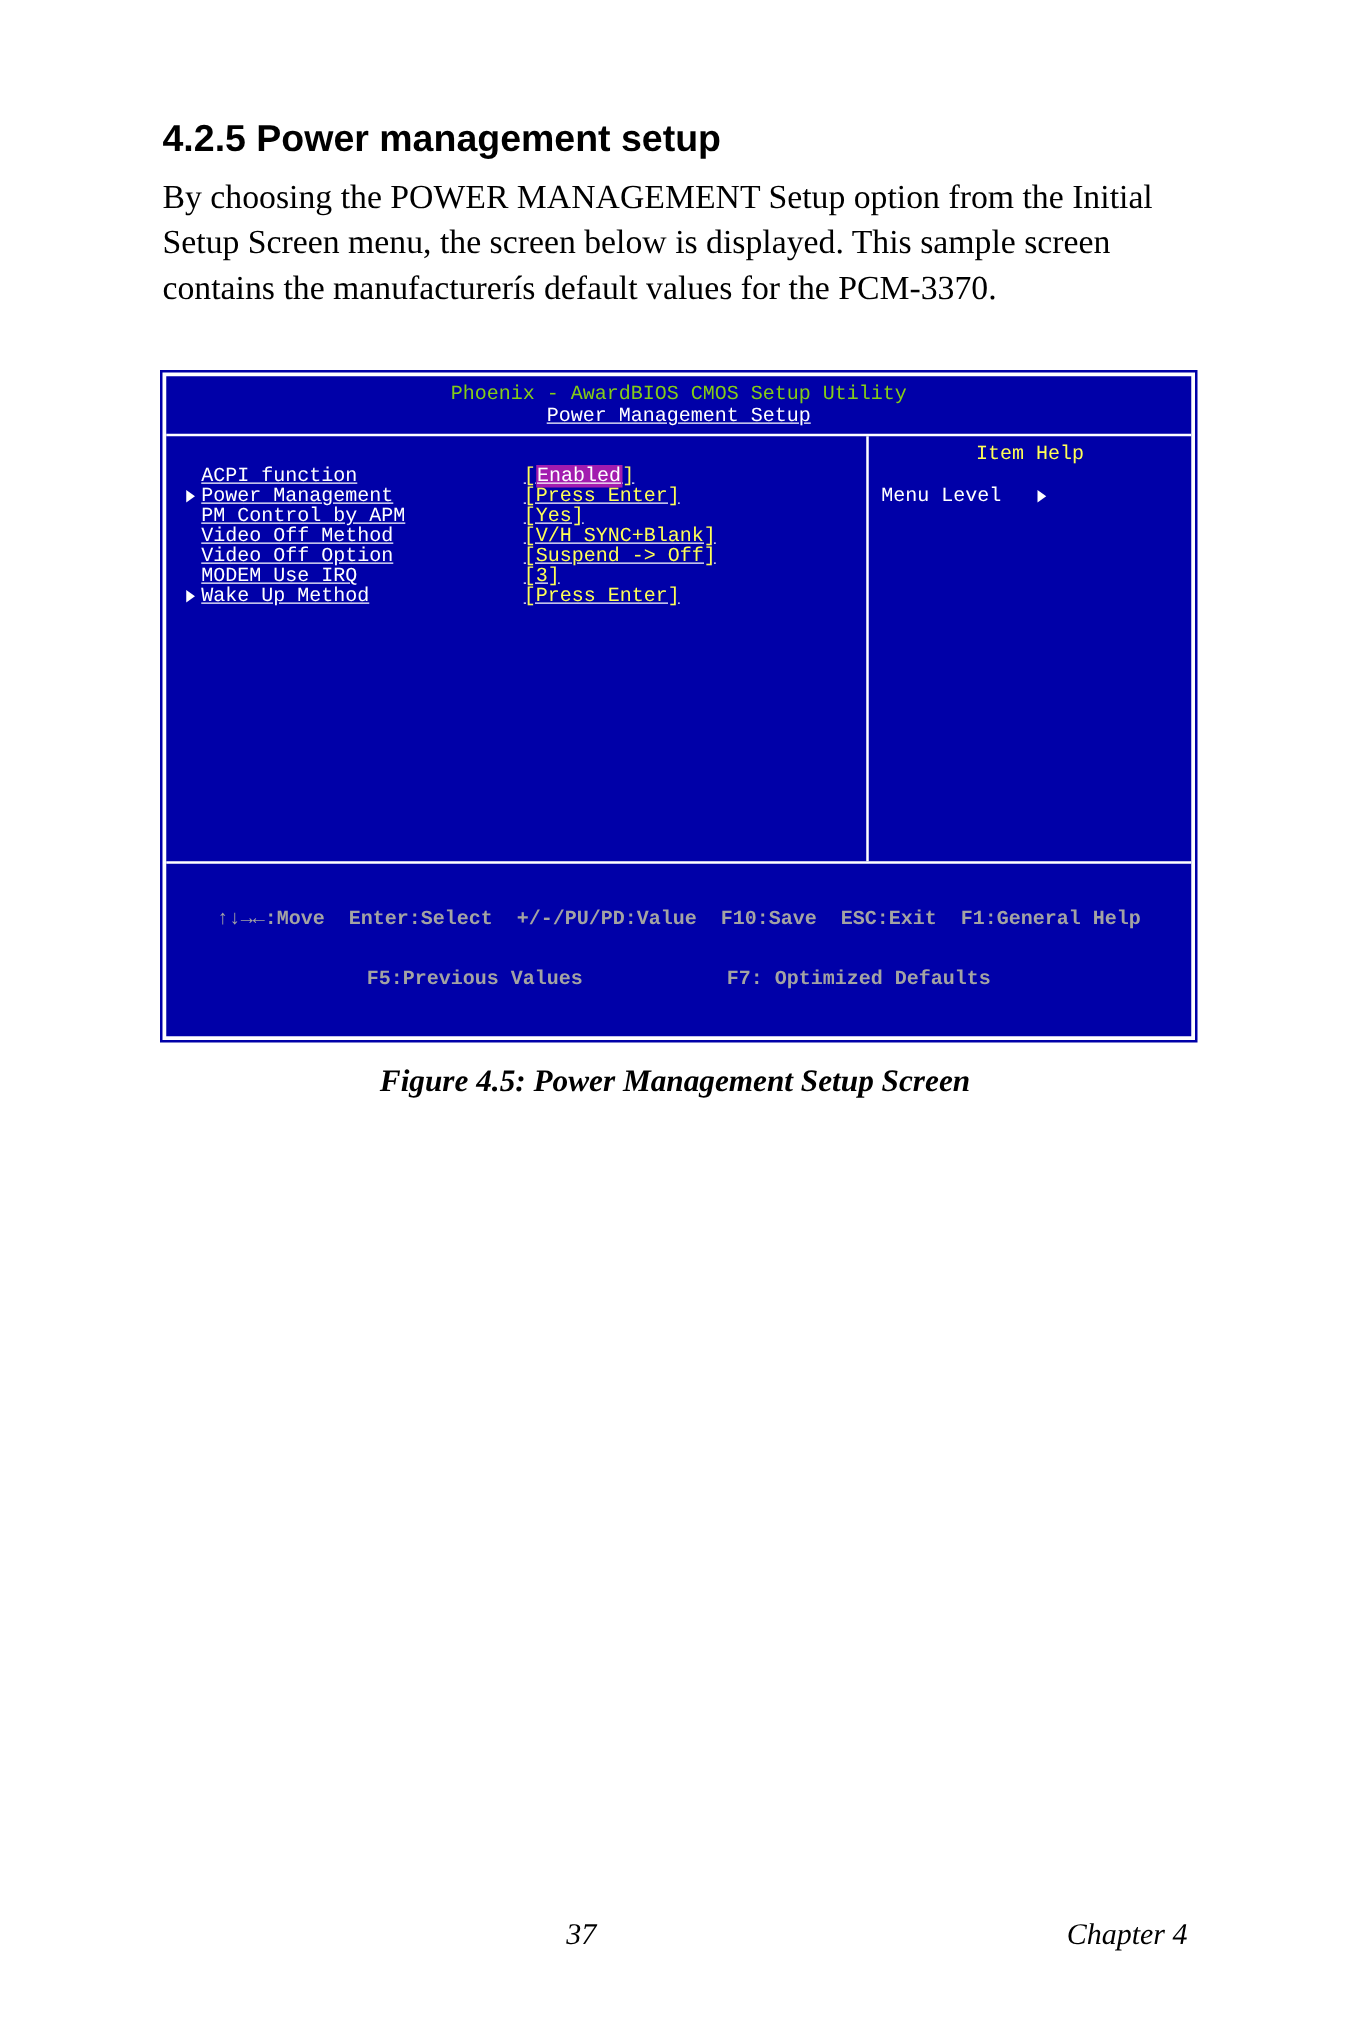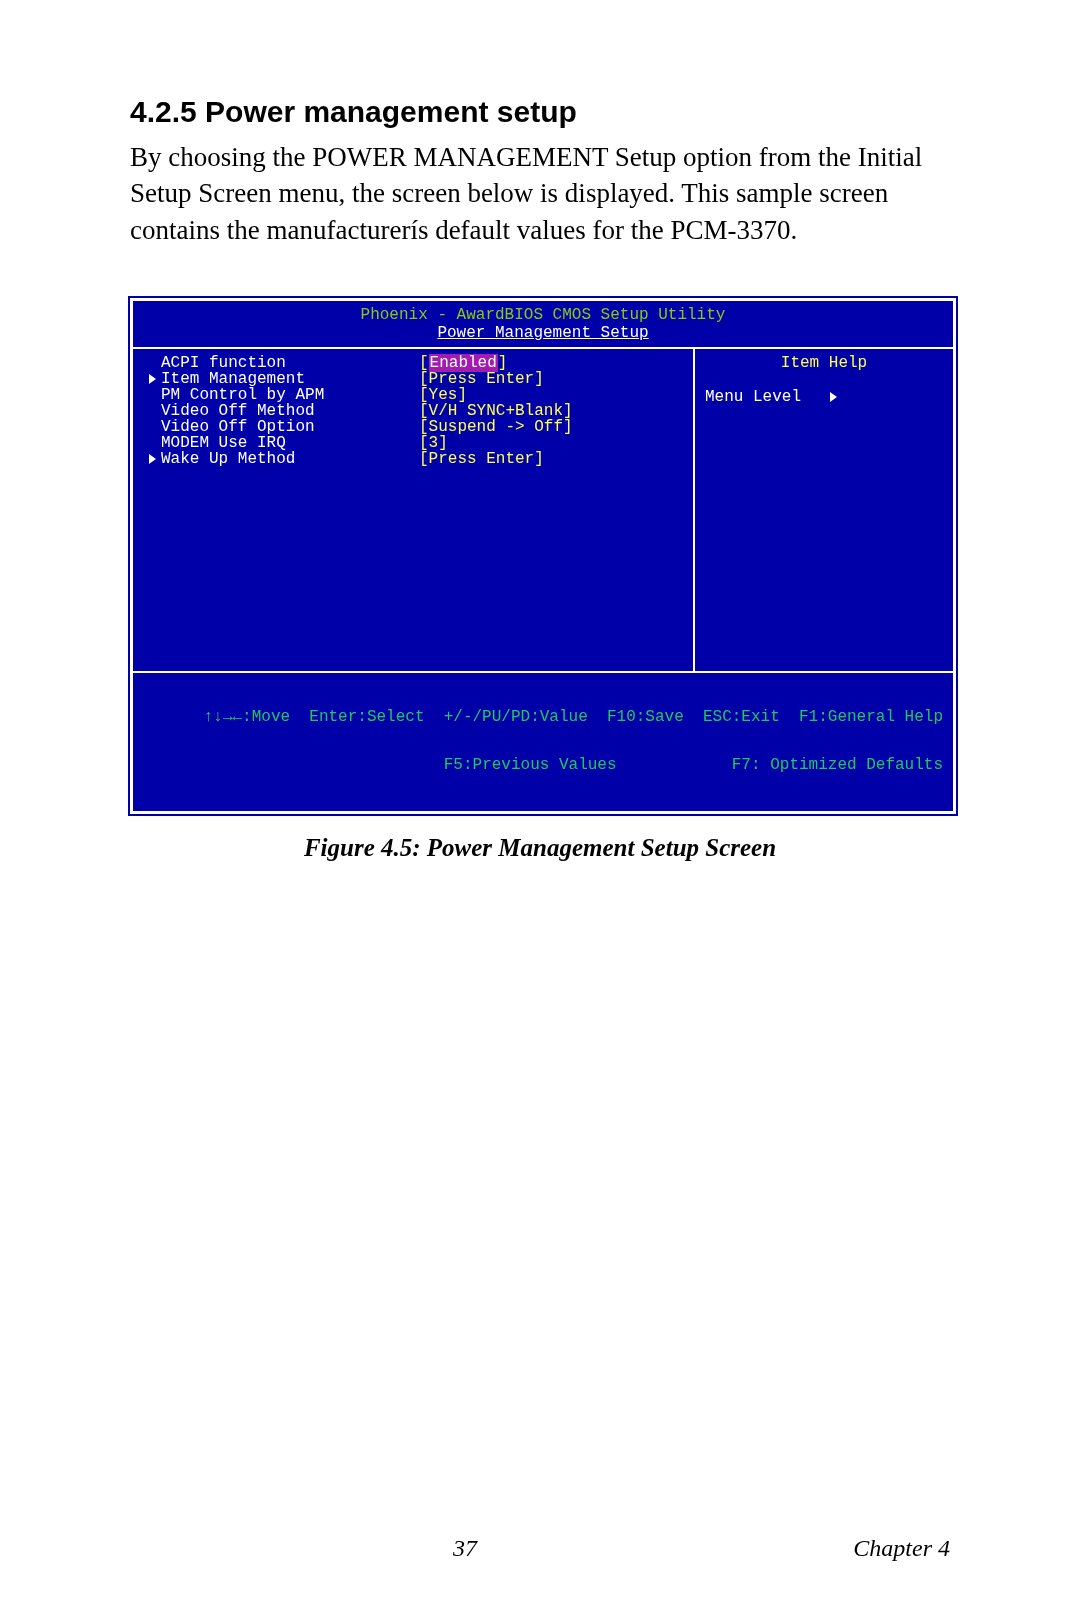--- a/index.html
+++ b/index.html
@@ -52,22 +52,23 @@
     white-space: pre;
     text-decoration: underline;
   }
   .bios-body {
     display: flex;
     border-top: 2px solid #fff;
     border-bottom: 2px solid #fff;
   }
   .bios-left {
     flex: 1 1 auto;
-    padding: 6px 10px 6px 16px;
+    padding: 24px 10px 6px 16px;
     min-height: 310px;
+    text-decoration: underline;
   }
   .bios-right {
     width: 260px;
     border-left: 2px solid #fff;
     padding: 6px 10px;
     box-sizing: border-box;
   }
   .bios-row {
     display: flex;
     white-space: pre;
@@ -92,23 +93,24 @@
   .bios-help-title {
     color: #ffff55;
     text-align: center;
     margin-bottom: 18px;
   }
   .bios-help-row {
     white-space: pre;
   }
   .bios-footer {
     padding: 4px 10px 6px 10px;
-    color: #22c55e;
-    white-space: pre;
-    text-align: right;
+    color: #a3a3a3;
+    white-space: pre;
+    text-align: center;
+    font-weight: bold;
   }
   .figure-caption {
     font-style: italic;
     font-weight: bold;
     font-size: 25px;
     text-align: center;
     margin-top: 18px;
   }
   .page-footer {
     position: absolute;
@@ -150,21 +152,21 @@
     <div class="bios-title">Phoenix - AwardBIOS CMOS Setup Utility</div>
     <div class="bios-subtitle">Power Management Setup</div>
 
     <div class="bios-body">
       <div class="bios-left">
         <div class="bios-row">
           <span class="bios-label-col"><span class="bios-marker"></span><span>ACPI function</span></span>
           <span class="bios-val-col">[<span class="bios-val-sel">Enabled</span>]</span>
         </div>
         <div class="bios-row">
-          <span class="bios-label-col"><span class="bios-marker"><span class="tri-right"></span></span><span>Item Management</span></span>
+          <span class="bios-label-col"><span class="bios-marker"><span class="tri-right"></span></span><span>Power Management</span></span>
           <span class="bios-val-col">[Press Enter]</span>
         </div>
         <div class="bios-row">
           <span class="bios-label-col"><span class="bios-marker"></span><span>PM Control by APM</span></span>
           <span class="bios-val-col">[Yes]</span>
         </div>
         <div class="bios-row">
           <span class="bios-label-col"><span class="bios-marker"></span><span>Video Off Method</span></span>
           <span class="bios-val-col">[V/H SYNC+Blank]</span>
         </div>

